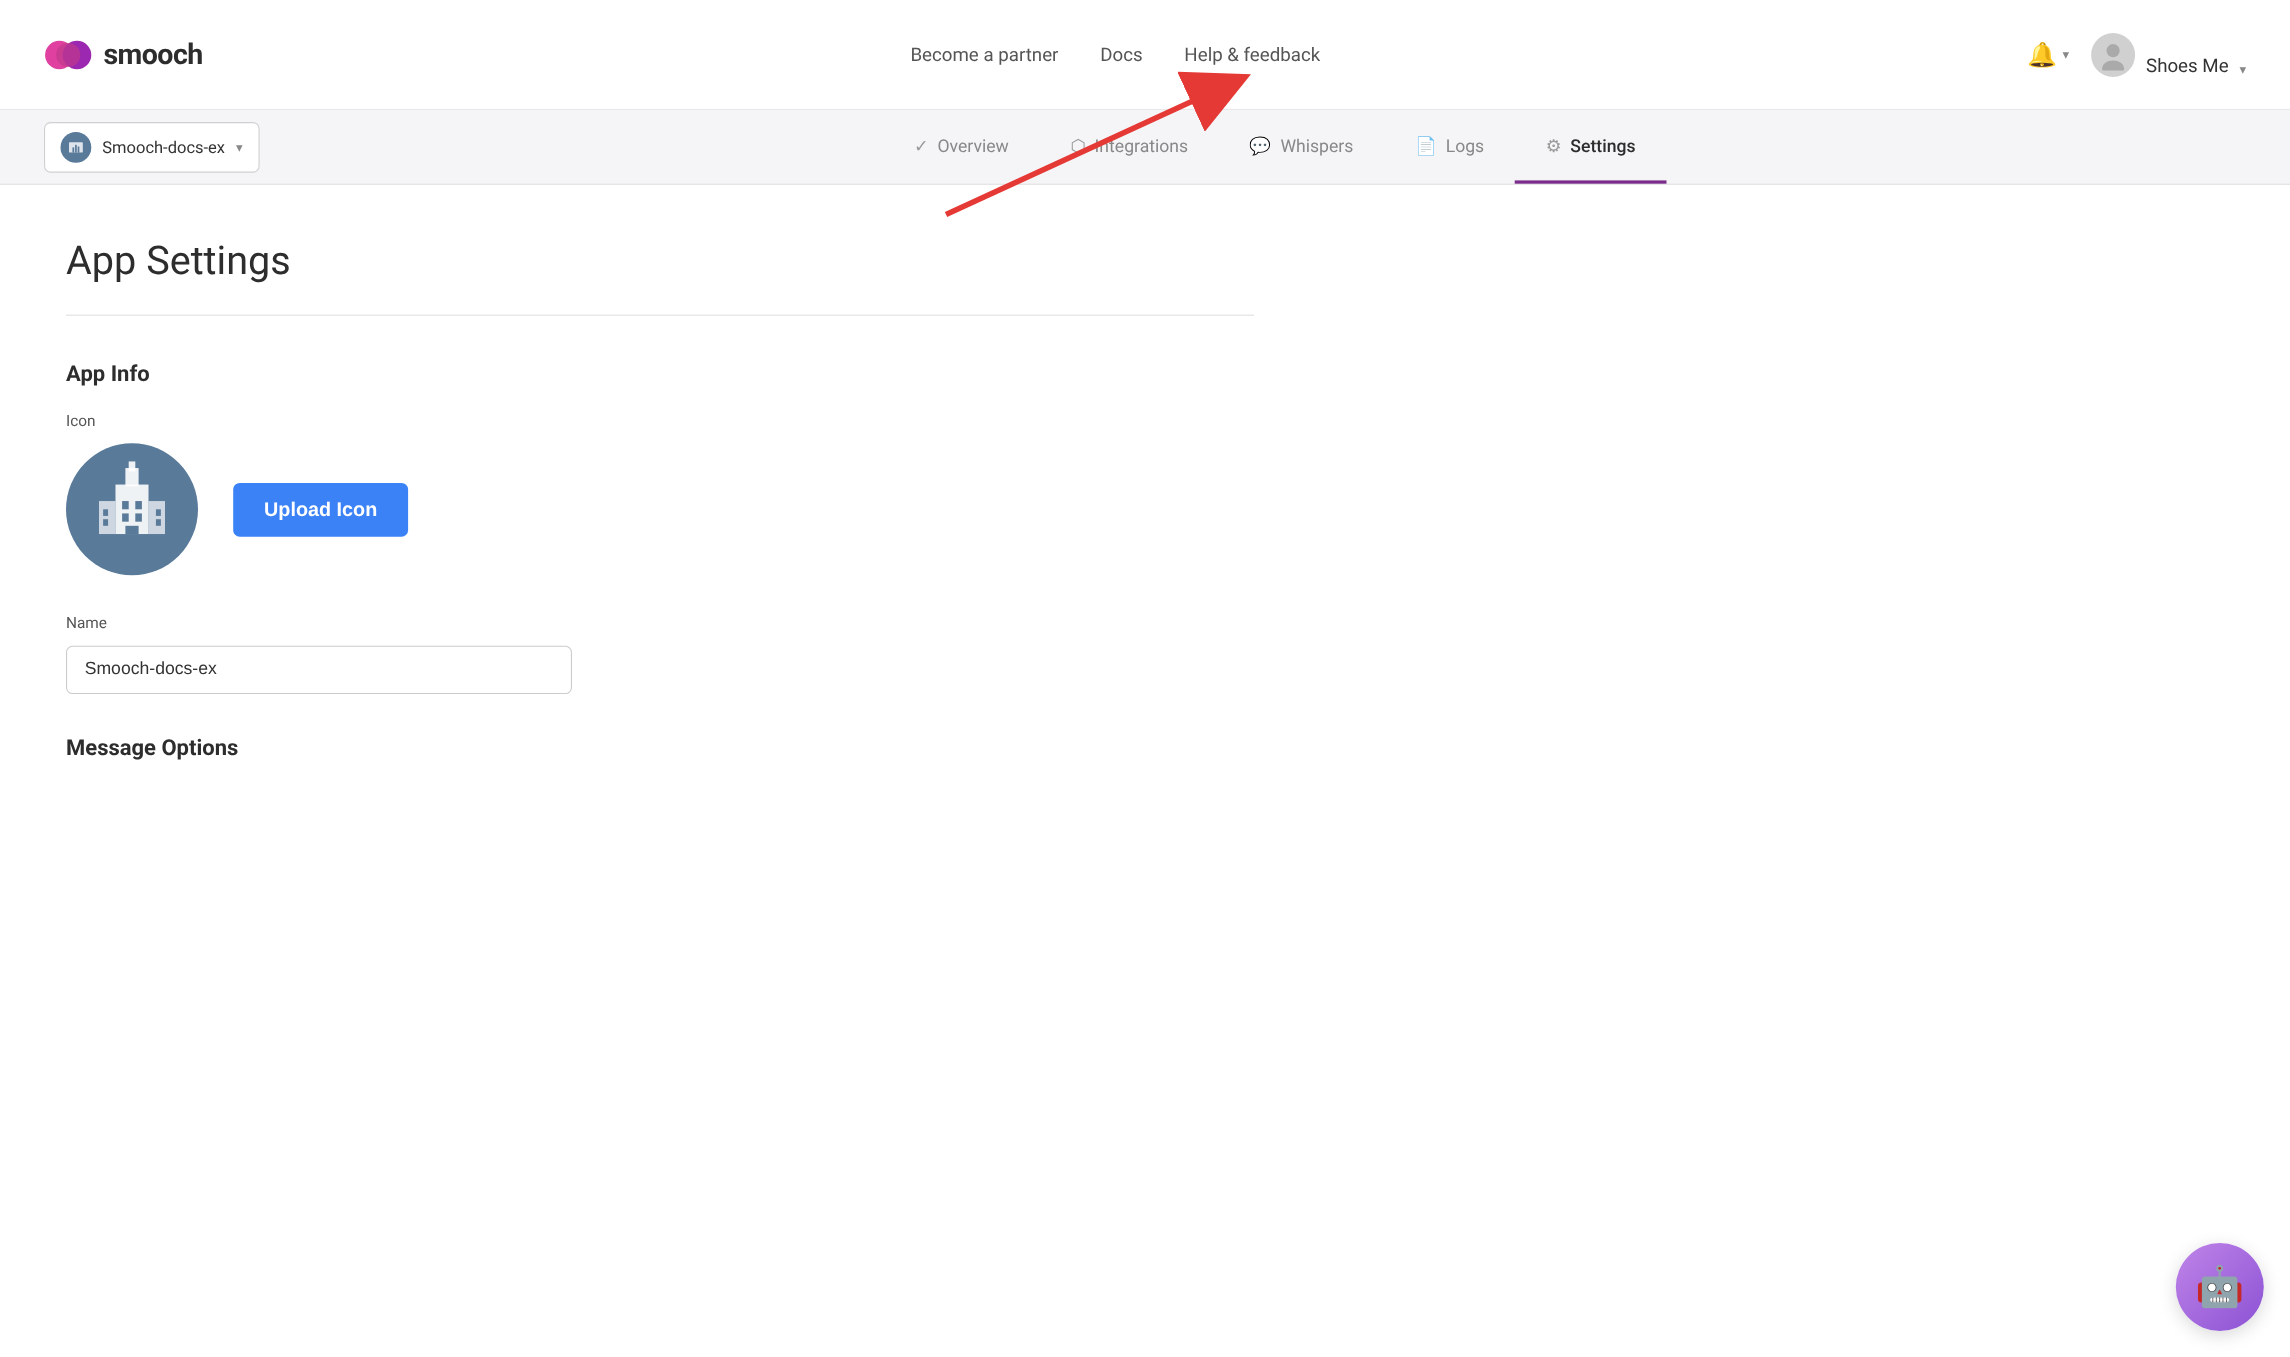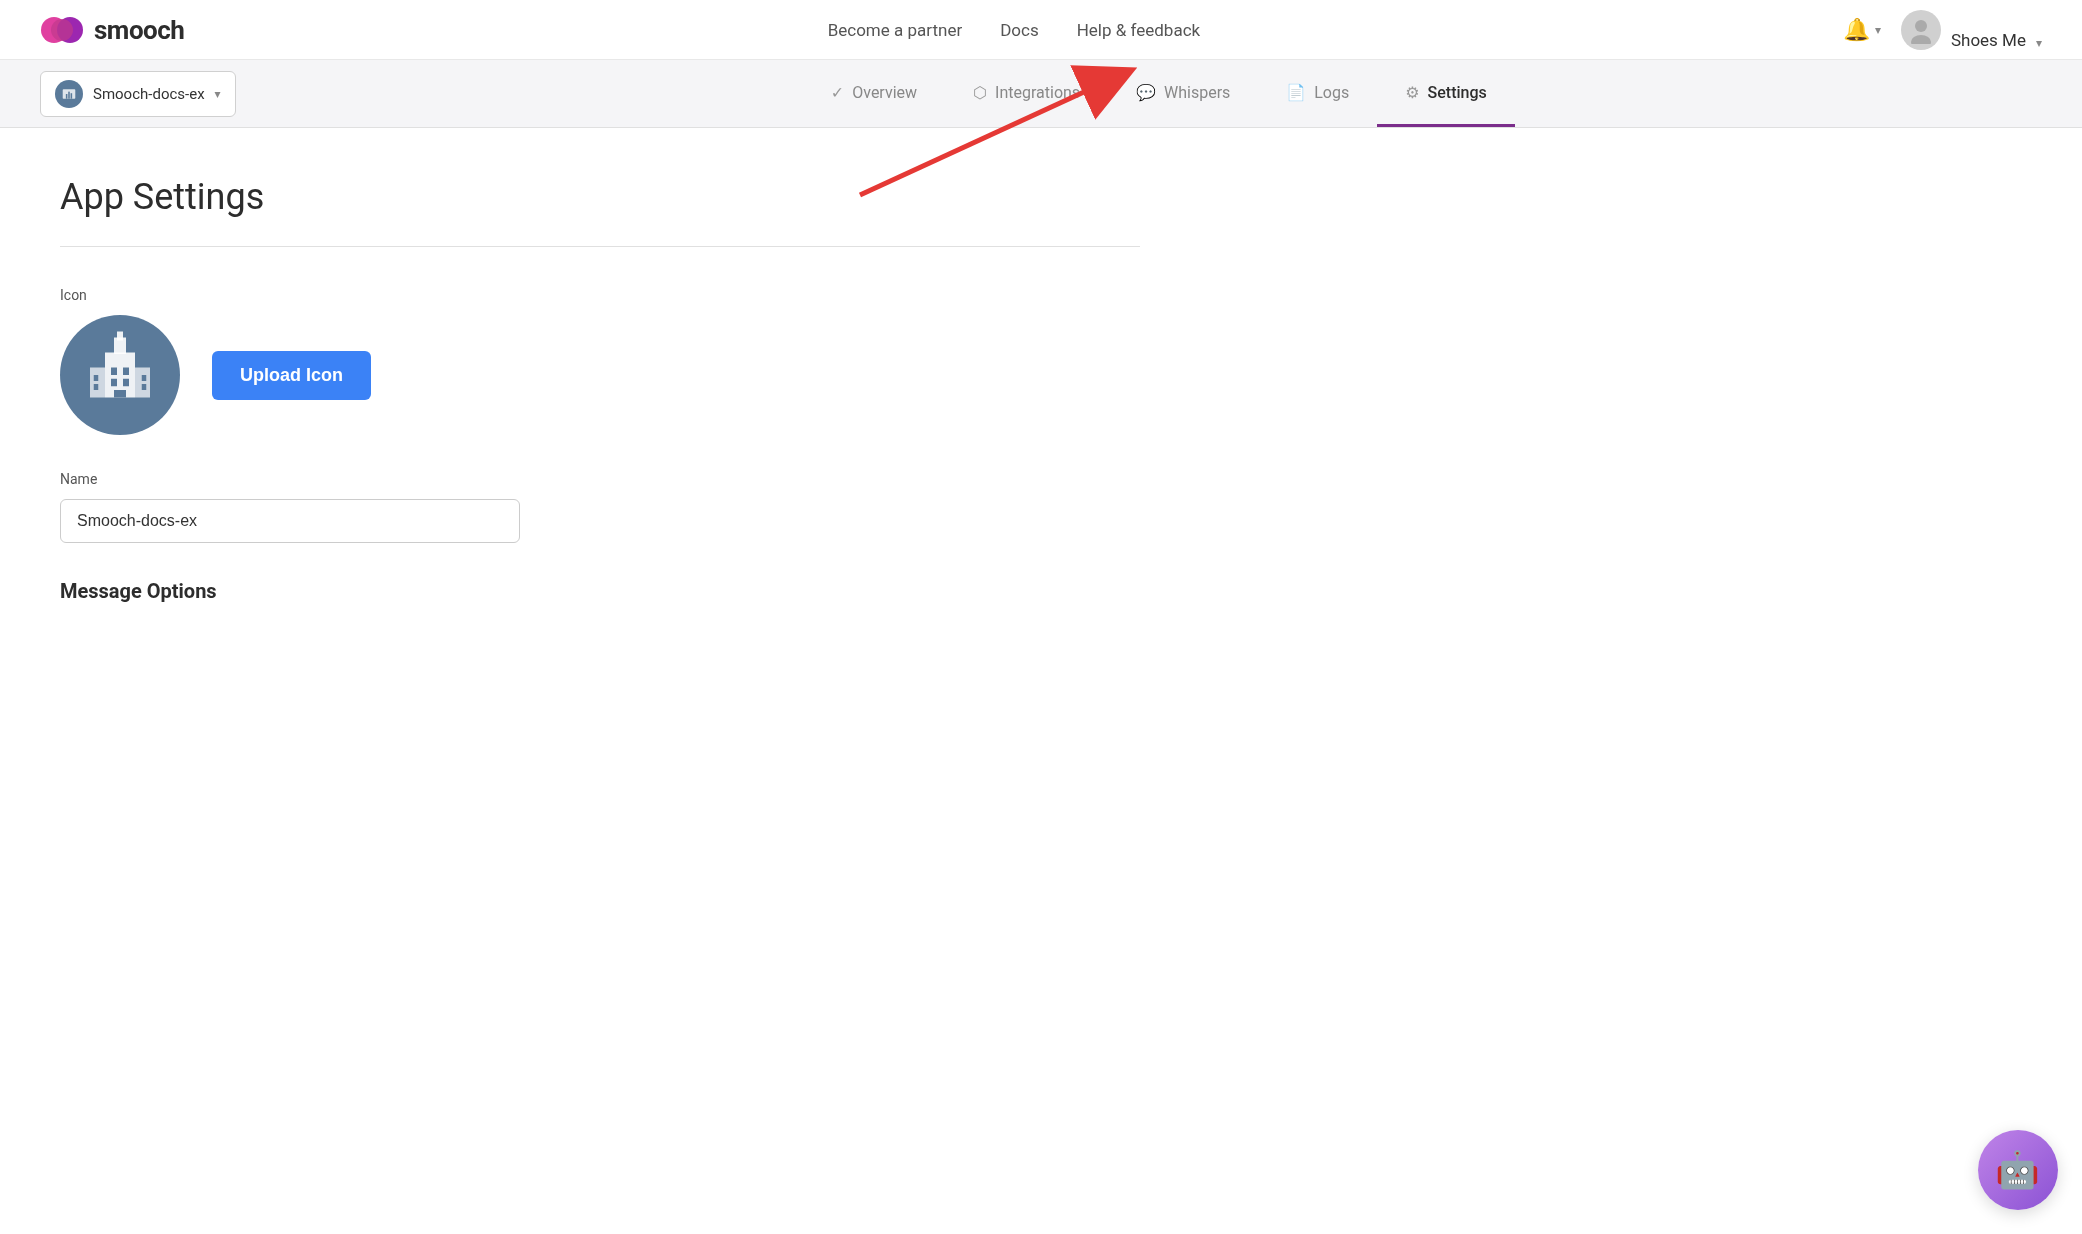--- a/index.html
+++ b/index.html
@@ -4,21 +4,21 @@
   <style>
     * { box-sizing: border-box; margin: 0; padding: 0; }
     body { font-family: -apple-system, BlinkMacSystemFont, 'Segoe UI', Roboto, sans-serif; background: #fff; color: #333; }
 
     
     .top-nav {
       display: flex;
       align-items: center;
       justify-content: space-between;
       padding: 0 40px;
-      height: 60px;
+      height: 100px;
       border-bottom: 1px solid #e8e8e8;
       background: #fff;
     }
     .logo-area {
       display: flex;
       align-items: center;
       gap: 10px;
     }
     .logo-icon {
       width: 44px;
@@ -334,20 +334,21 @@
     </marker>
   </defs>
   <line x1="860" y1="195" x2="1110" y2="80" stroke="#e53935" stroke-width="5" marker-end="url(#arrowhead)"></line>
 </svg>
 
 <main class="main-content">
   <h1 class="page-title">App Settings</h1>
   <hr class="divider">
 
   <section>
+    <h2 class="section-title">App Info</h2>
 
     <p class="field-label">Icon</p>
 
     <div class="icon-section">
       <div class="app-icon-circle">
         <svg viewBox="0 0 120 120" width="90" height="90">
 
           <rect x="40" y="30" width="40" height="60" fill="white" opacity="0.9"></rect>
           <rect x="48" y="50" width="8" height="10" fill="#5a7a9a"></rect>
           <rect x="64" y="50" width="8" height="10" fill="#5a7a9a"></rect>

